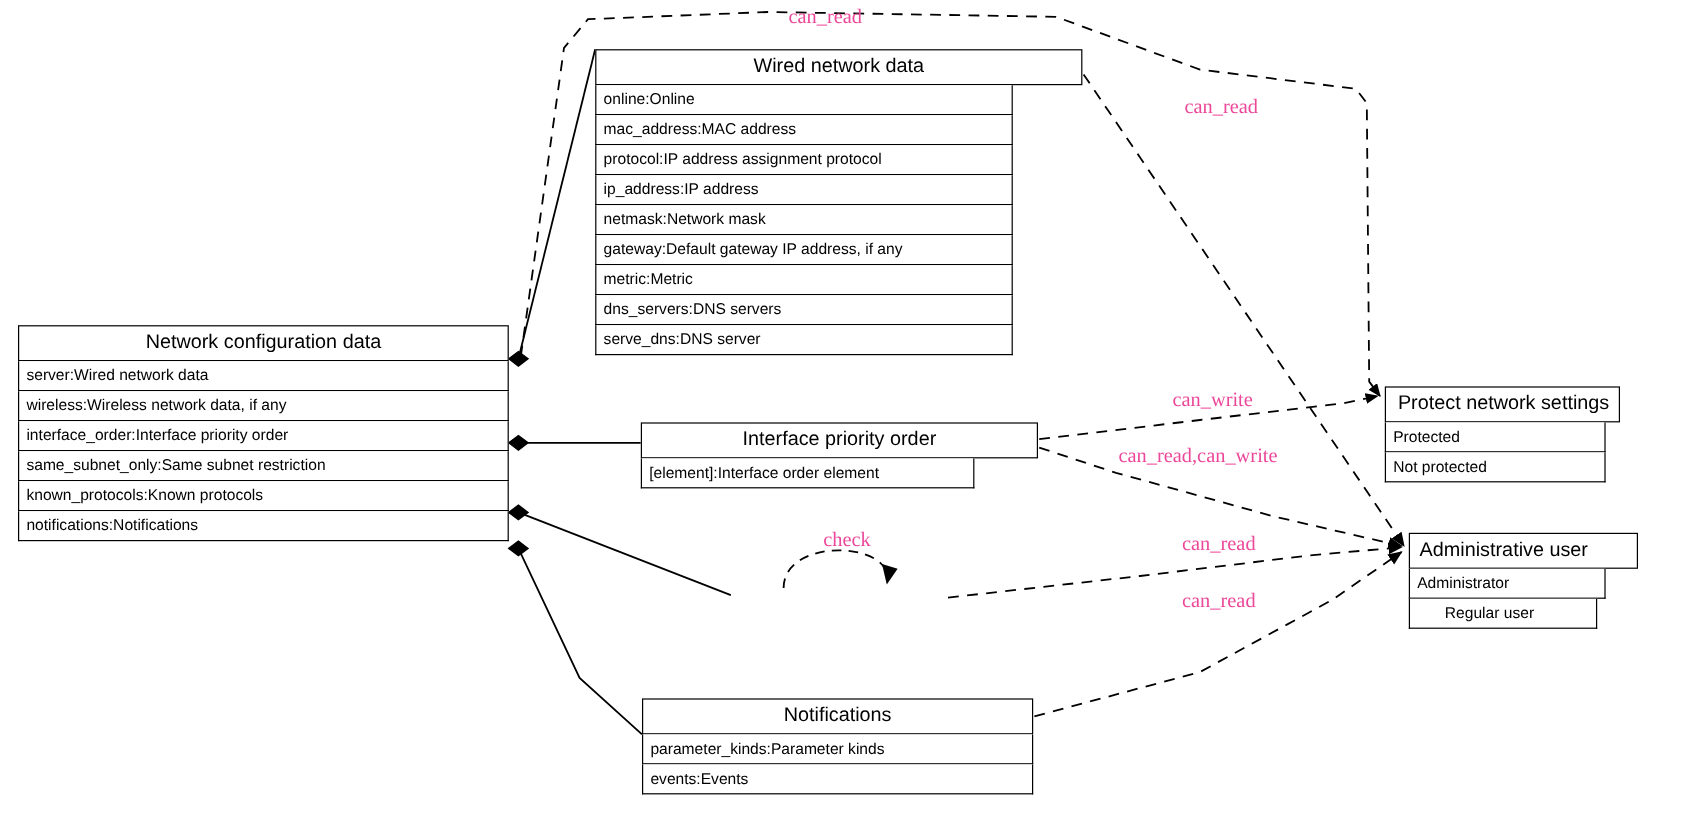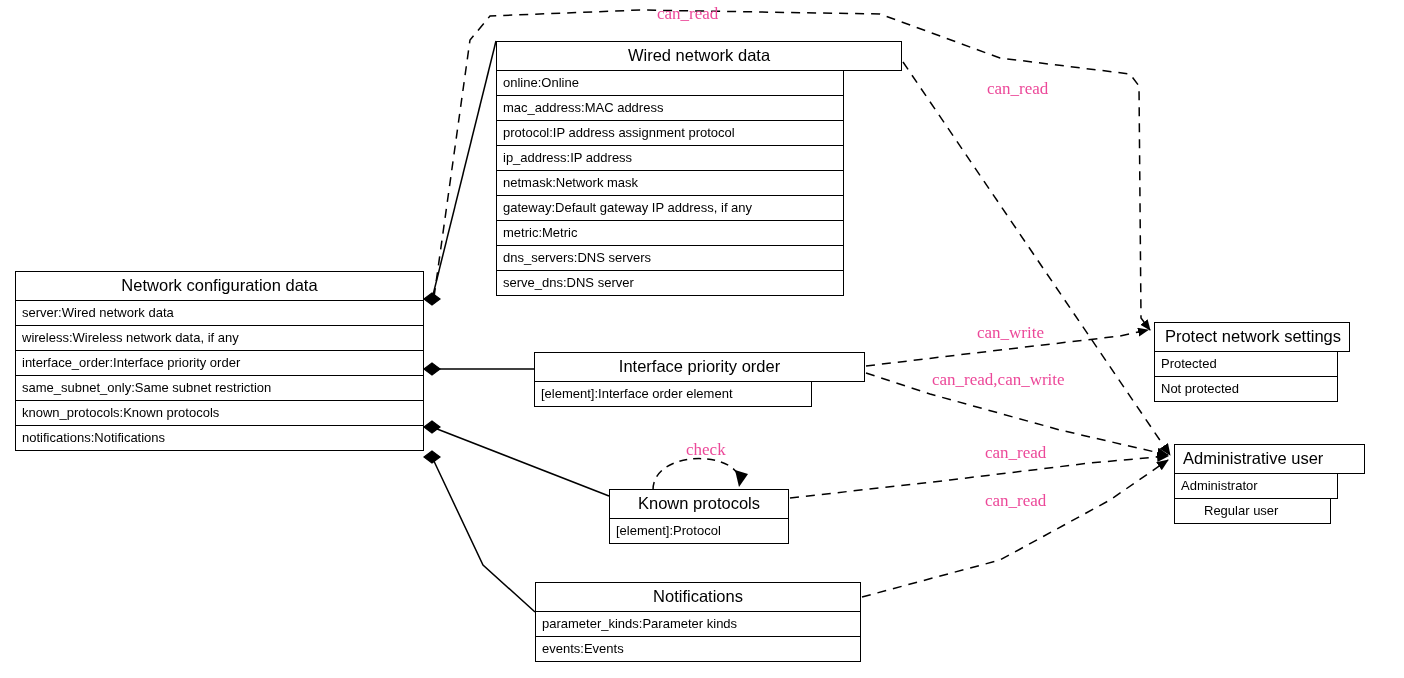--- a/index.html
+++ b/index.html
@@ -154,26 +154,20 @@
     </div>
   </div>
 
   <div class="uml-box" style="left:534px; top:352px; width:278px;">
     <div class="uml-header" style="width:331px;">Interface priority order</div>
     <div class="uml-rows">
       <div class="uml-row">[element]:Interface order element</div>
     </div>
   </div>
 
-  <div class="uml-box" style="left:609px; top:489px; width:180px;">
-    <div class="uml-header" style="width:180px;">Known protocols</div>
-    <div class="uml-rows">
-      <div class="uml-row">[element]:Protocol</div>
-    </div>
-  </div>
 
   <div class="uml-box" style="left:535px; top:582px; width:326px;">
     <div class="uml-header" style="width:326px;">Notifications</div>
     <div class="uml-rows">
       <div class="uml-row">parameter_kinds:Parameter kinds</div>
       <div class="uml-row">events:Events</div>
     </div>
   </div>
 
   <div class="uml-box" style="left:1154px; top:322px; width:236px;">

